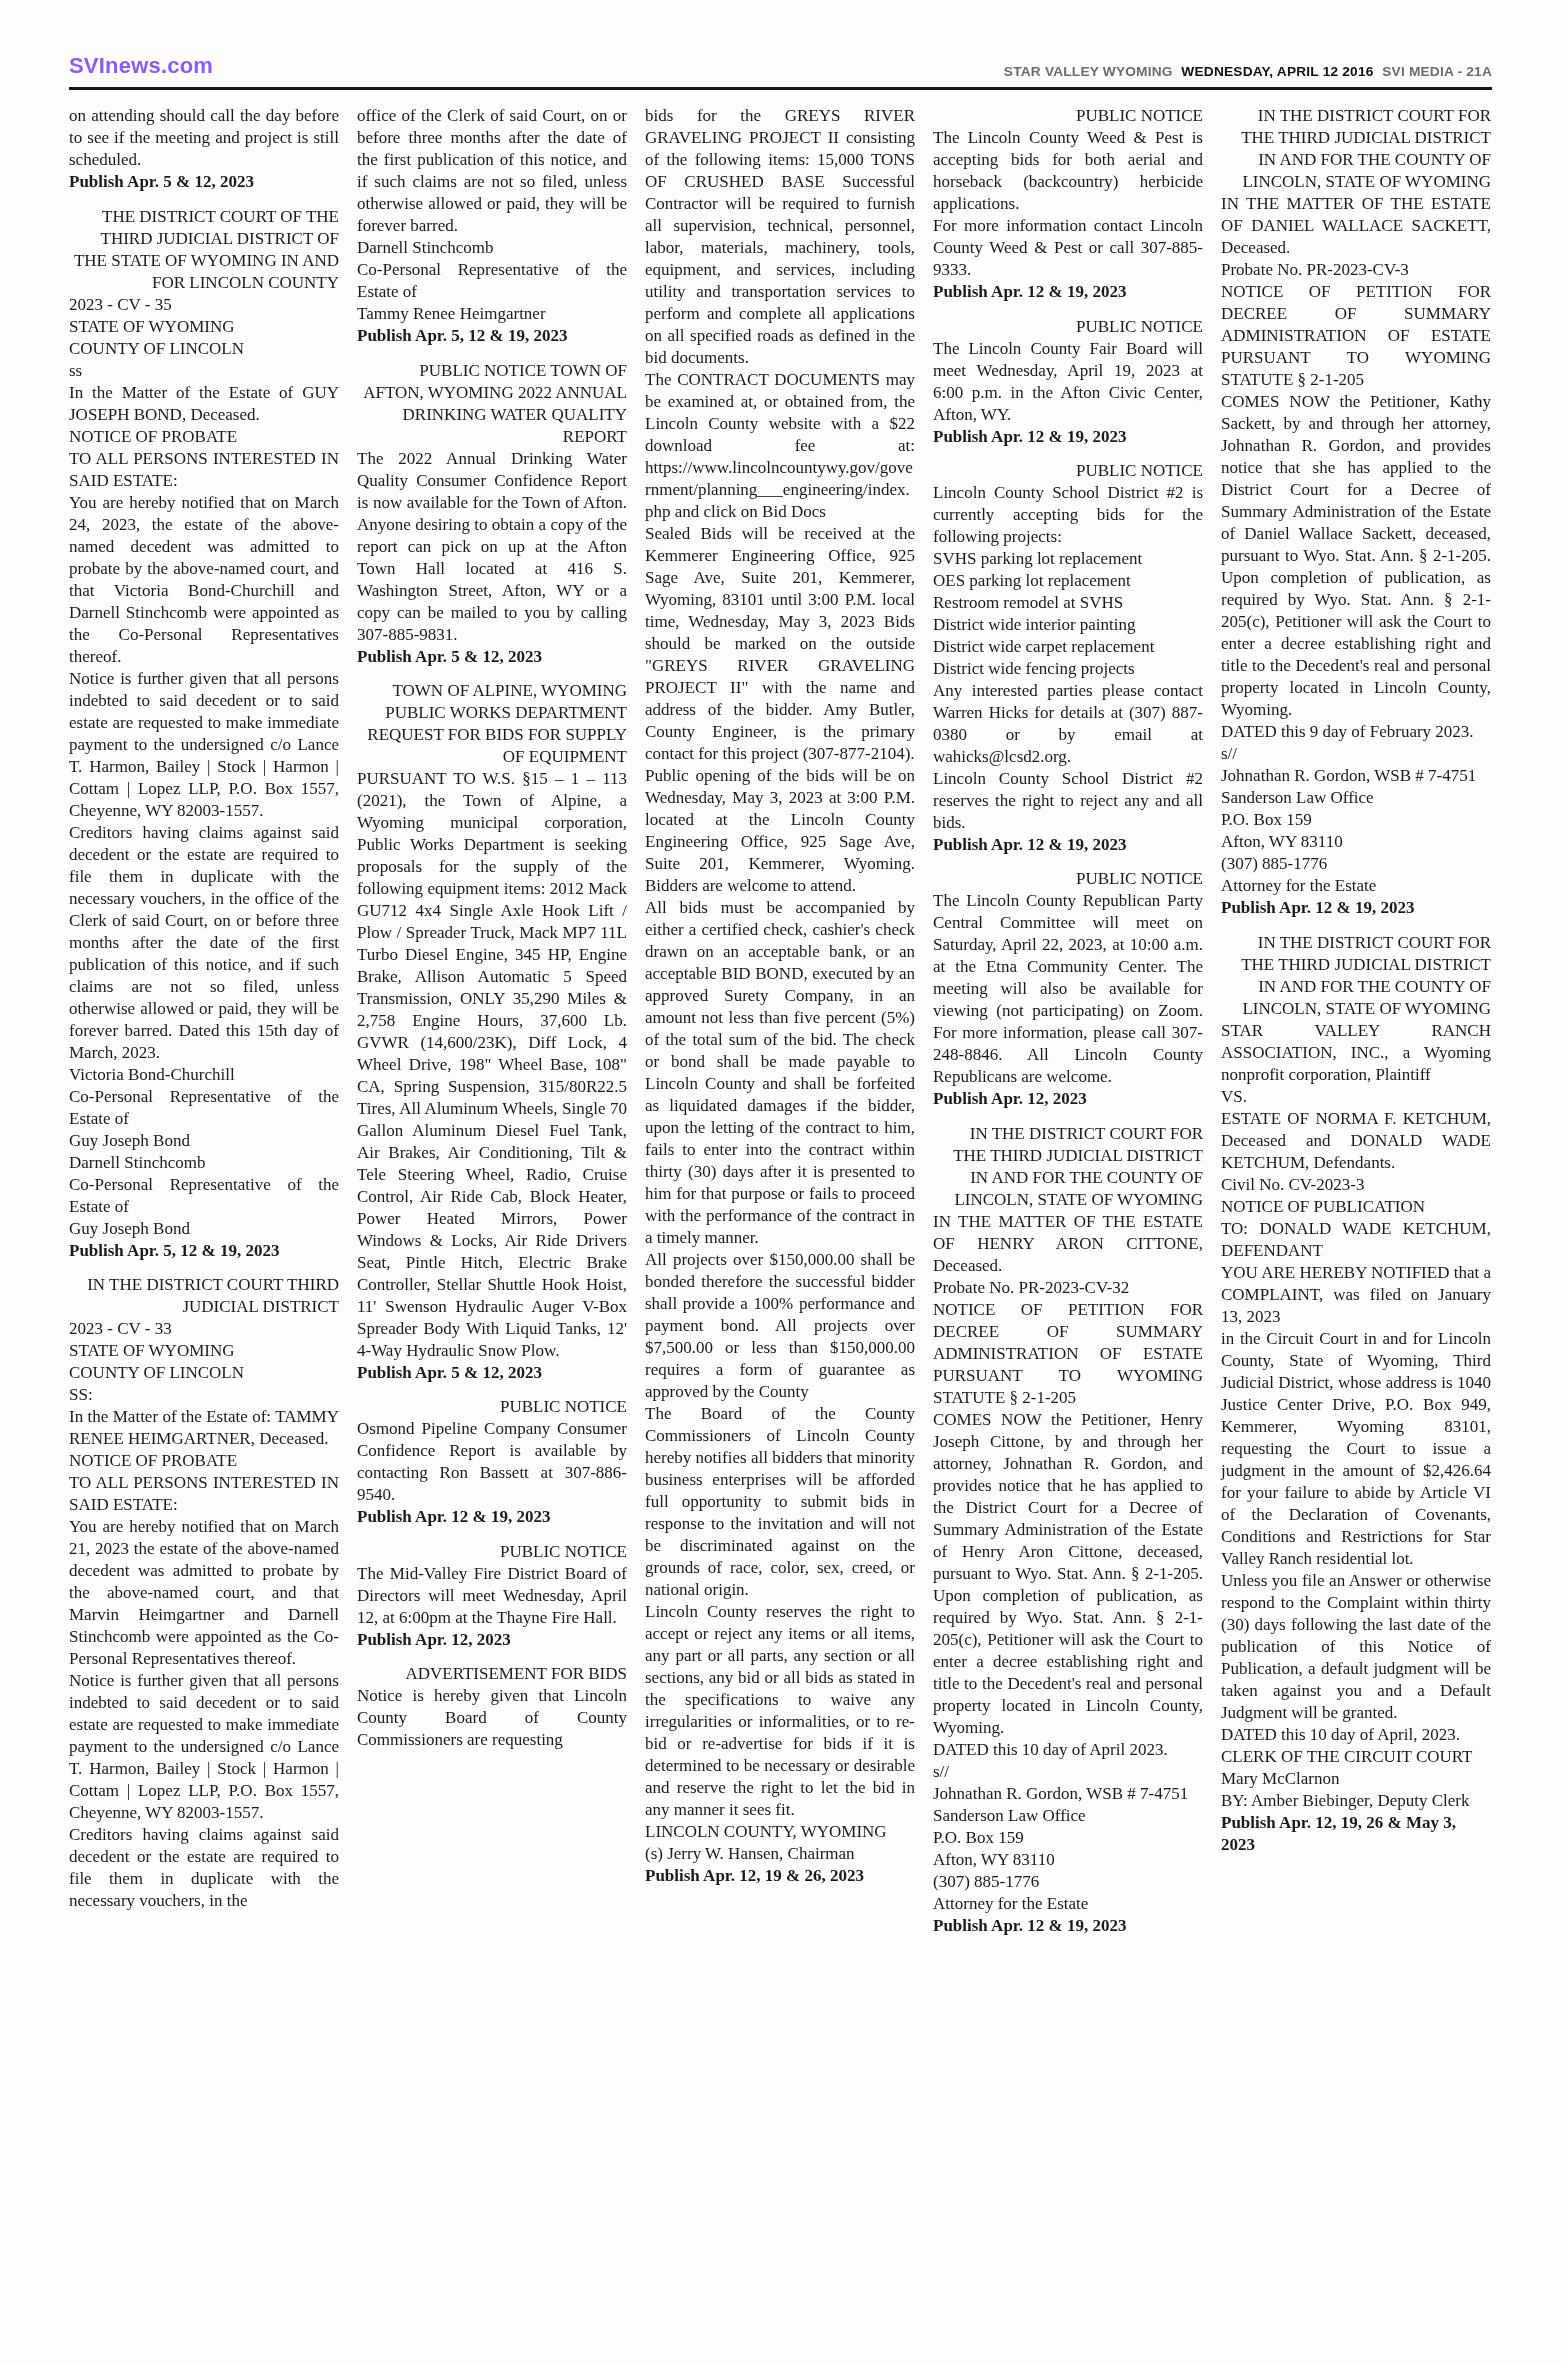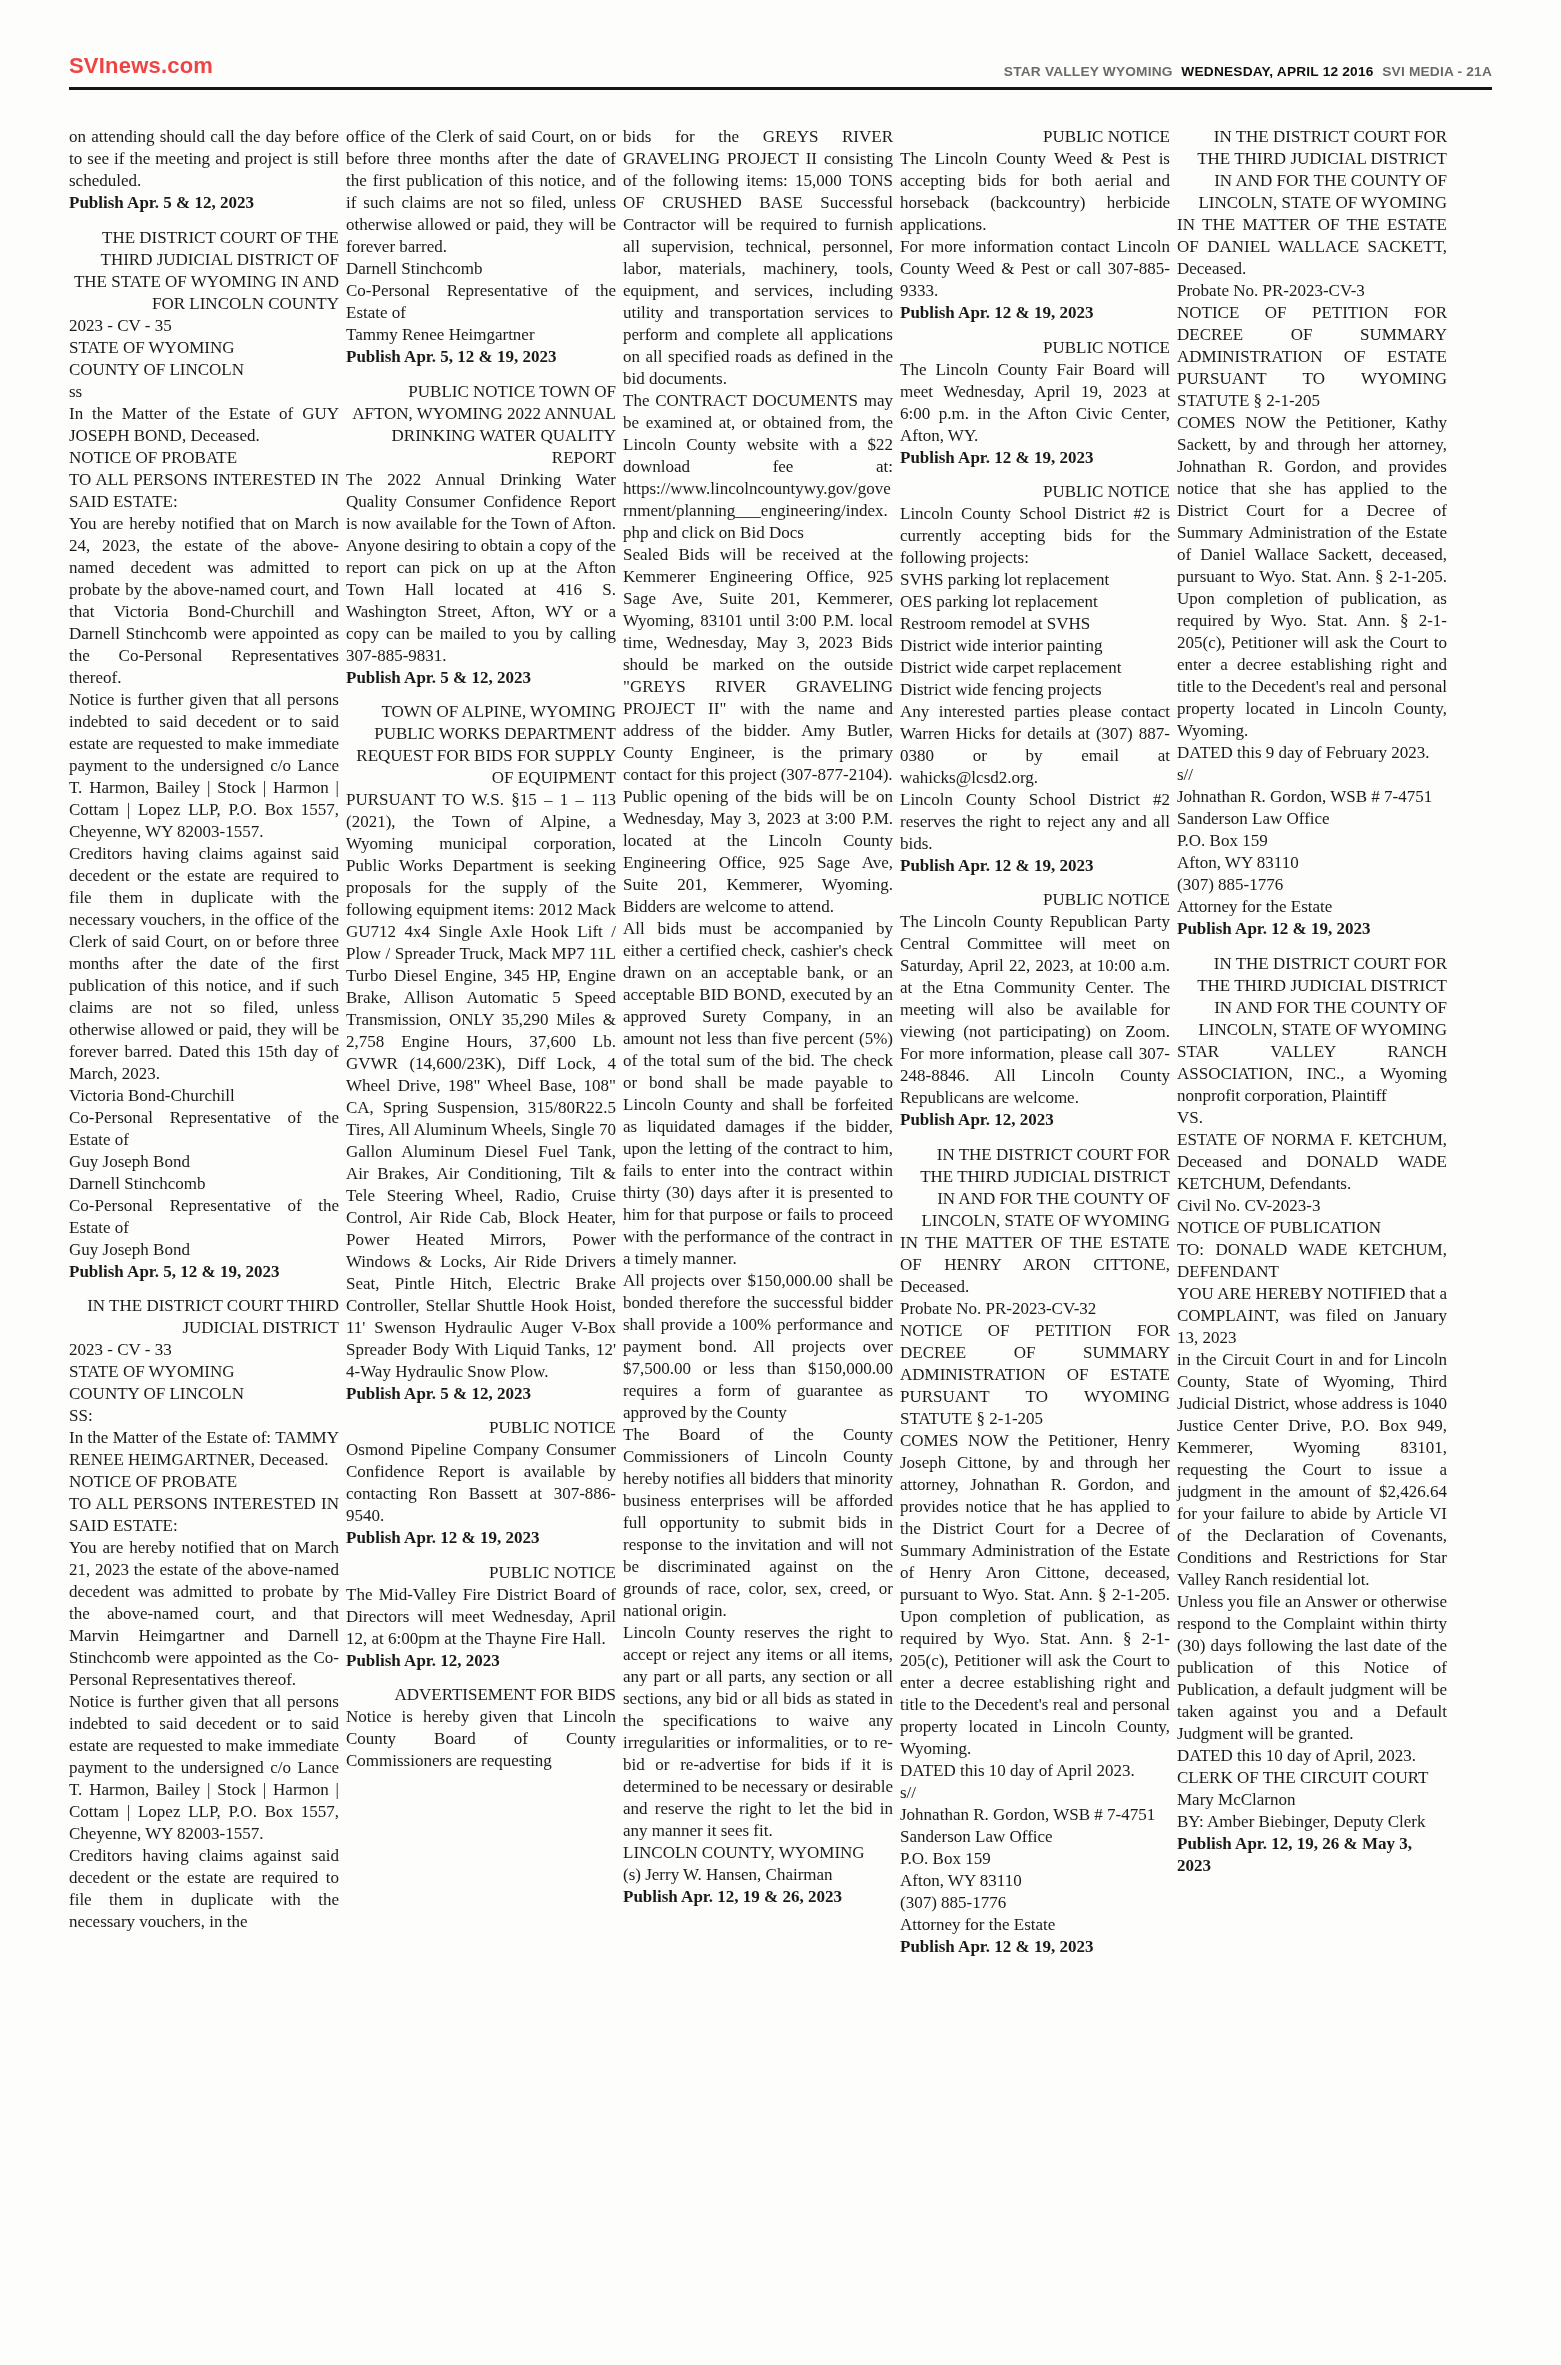--- a/index.html
+++ b/index.html
@@ -28,41 +28,41 @@
   .edition {
     font-size: 13.7px;
     font-weight: 700;
     color: #6b6b6b;
     letter-spacing: 0.2px;
   }
   .edition .ed-date { color: #111111; margin: 0 4.7px; }
   .rule { height: 3.8px; background: #161616; }
   .cols {
     display: flex;
-    gap: 7px;
-    padding-top: 36px;
+    gap: 18px;
+    padding-top: 15px;
   }
   .col {
     flex: 0 0 270px;
     width: 270px;
     font-size: 17px;
     line-height: 22px;
   }
   .blk { margin: 0; overflow-wrap: break-word; }
   .p { text-align: justify; }
   .h { font-weight: 400; text-align: right; margin-top: 12.3px; }
   .blk:first-child { margin-top: 0; }
   .pub { font-weight: 700; margin-bottom: 12.3px; }
 </style>
 </head>
 <body>
 
 <div class="page">
   <header class="masthead">
-    <div class="logo" style="color: #ef4444;">SVInews.com</div>
+    <div class="logo" style="color: #8b5cf6;">SVInews.com</div>
     <div class="edition">
       <span>STAR VALLEY WYOMING</span>
       <span class="ed-date">WEDNESDAY, APRIL 12 2016</span>
       <span>SVI MEDIA - 21A</span>
     </div>
   </header>
   <div class="rule" style="background: rgb(22, 22, 22);"></div>
   <main class="cols" id="cols">
       <div class="col">
         <div class="blk p">on attending should call the day before to see if the meeting and project is still scheduled.</div>

